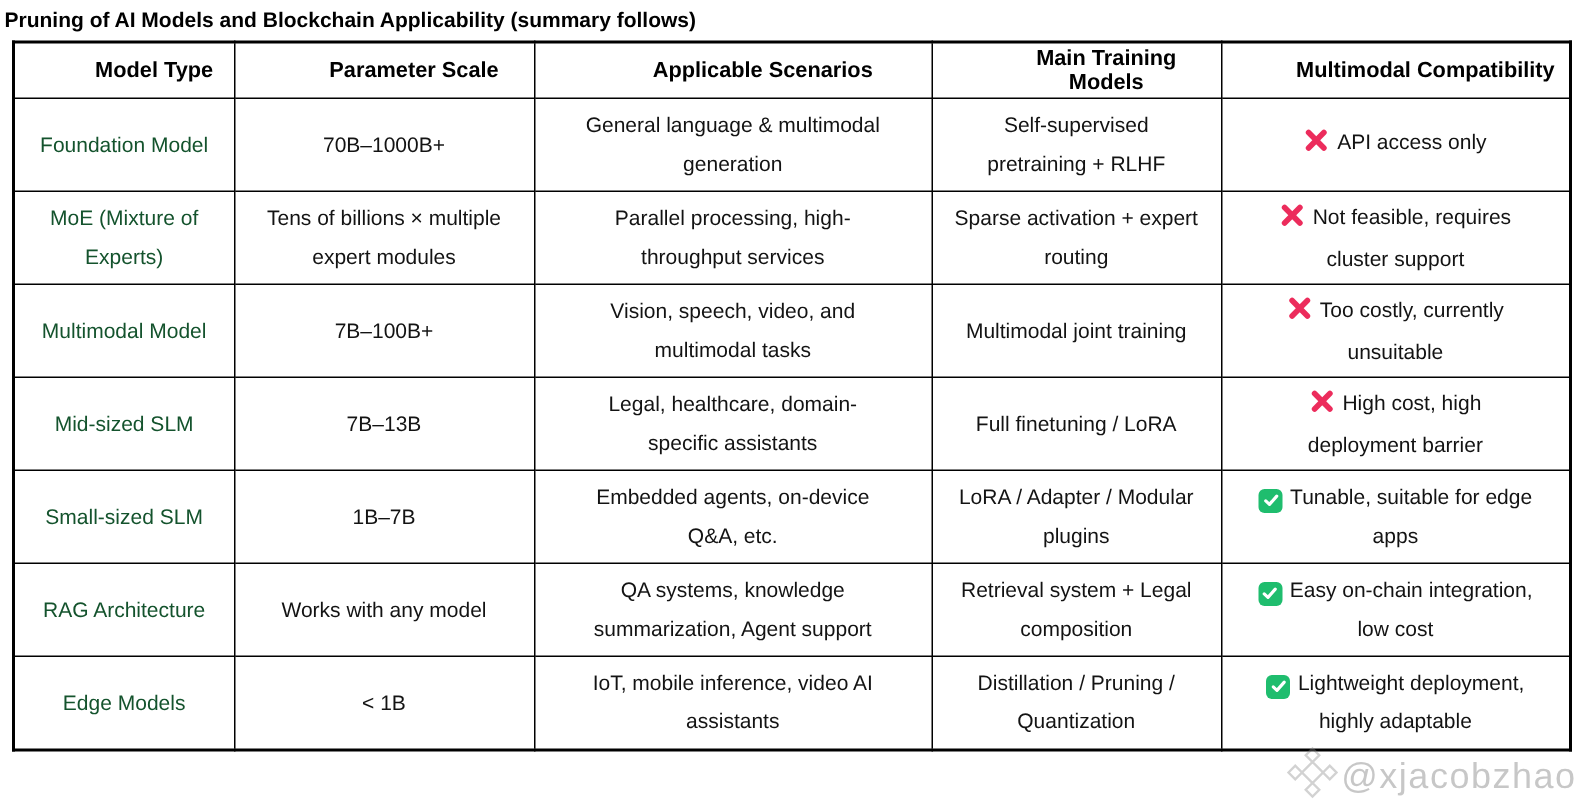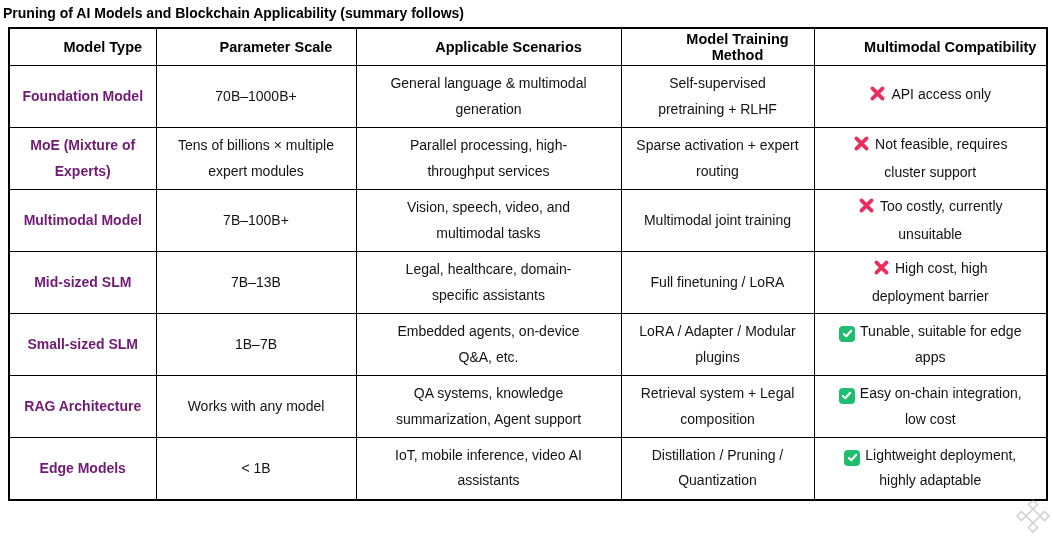--- a/index.html
+++ b/index.html
@@ -13,21 +13,21 @@
   table.typology {
     border-collapse:collapse; table-layout:fixed; width:1038px; margin-left:8px;
     border:2px solid #000;
   }
   th, td {
     border:1.5px solid #000; text-align:center; vertical-align:middle;
     padding:2px 4px; box-sizing:border-box; overflow:hidden;
   }
   thead th { height:34px; font-size:14.5px; font-weight:700; color:#000;padding-left:44px; }
   tbody td { height:62px; font-size:14px; line-height:1.8; color:#131313; }
-  td.model { font-weight:700; color:#701a75; }
+  td.model { font-weight:400; color:#14532d; }
   .inner { display:inline-block; }
   .mw130{max-width:130px} .mw150{max-width:150px} .mw175{max-width:175px}
   .mw185{max-width:185px} .mw190{max-width:190px} .mw200{max-width:200px}
   .mw210{max-width:210px}
   .x-icon { display:inline-block; vertical-align:-3px; margin-right:5px; }
   .check-icon {
     display:inline-flex; width:16px; height:16px; background:#1fbd6e; border-radius:4px;
     align-items:center; justify-content:center; vertical-align:-3px; margin-right:5px;
   }
   .watermark {
@@ -52,21 +52,21 @@
       <col style="width:200px">
       <col style="width:265px">
     <col style="width:193px">
       <col style="width:233px">
   </colgroup>
   <thead>
     <tr>
       <th>Model Type</th>
       <th>Parameter Scale</th>
       <th>Applicable Scenarios</th>
-      <th>Model Training Method</th>
+      <th>Main Training Models</th>
       <th>Multimodal Compatibility</th>
     </tr>
   </thead>
   <tbody>
     <tr>
       <td class="model">Foundation Model</td>
       <td>70B–1000B+</td>
       <td><div class="inner mw210">General language &amp; multimodal generation</div></td>
       <td><div class="inner mw130">Self-supervised pretraining + RLHF</div></td>
       <td>
@@ -155,13 +155,14 @@
     <svg width="36" height="36" viewBox="0 0 36 36">
       <g stroke="#8a8a8a" stroke-width="1.6" fill="#ffffff" fill-opacity="0.5">
         <path d="M18 11 L25 18 L18 25 L11 18 Z"></path>
         <path d="M18 2  L22.5 6.5 L18 11 L13.5 6.5 Z"></path>
         <path d="M18 25 L22.5 29.5 L18 34 L13.5 29.5 Z"></path>
         <path d="M2 18  L6.5 13.5 L11 18 L6.5 22.5 Z"></path>
         <path d="M25 18 L29.5 13.5 L34 18 L29.5 22.5 Z"></path>
       </g>
     </svg>
   </span>
+  <span class="wm-text">@xjacobzhao</span>
 </div>
 
 </body></html>

